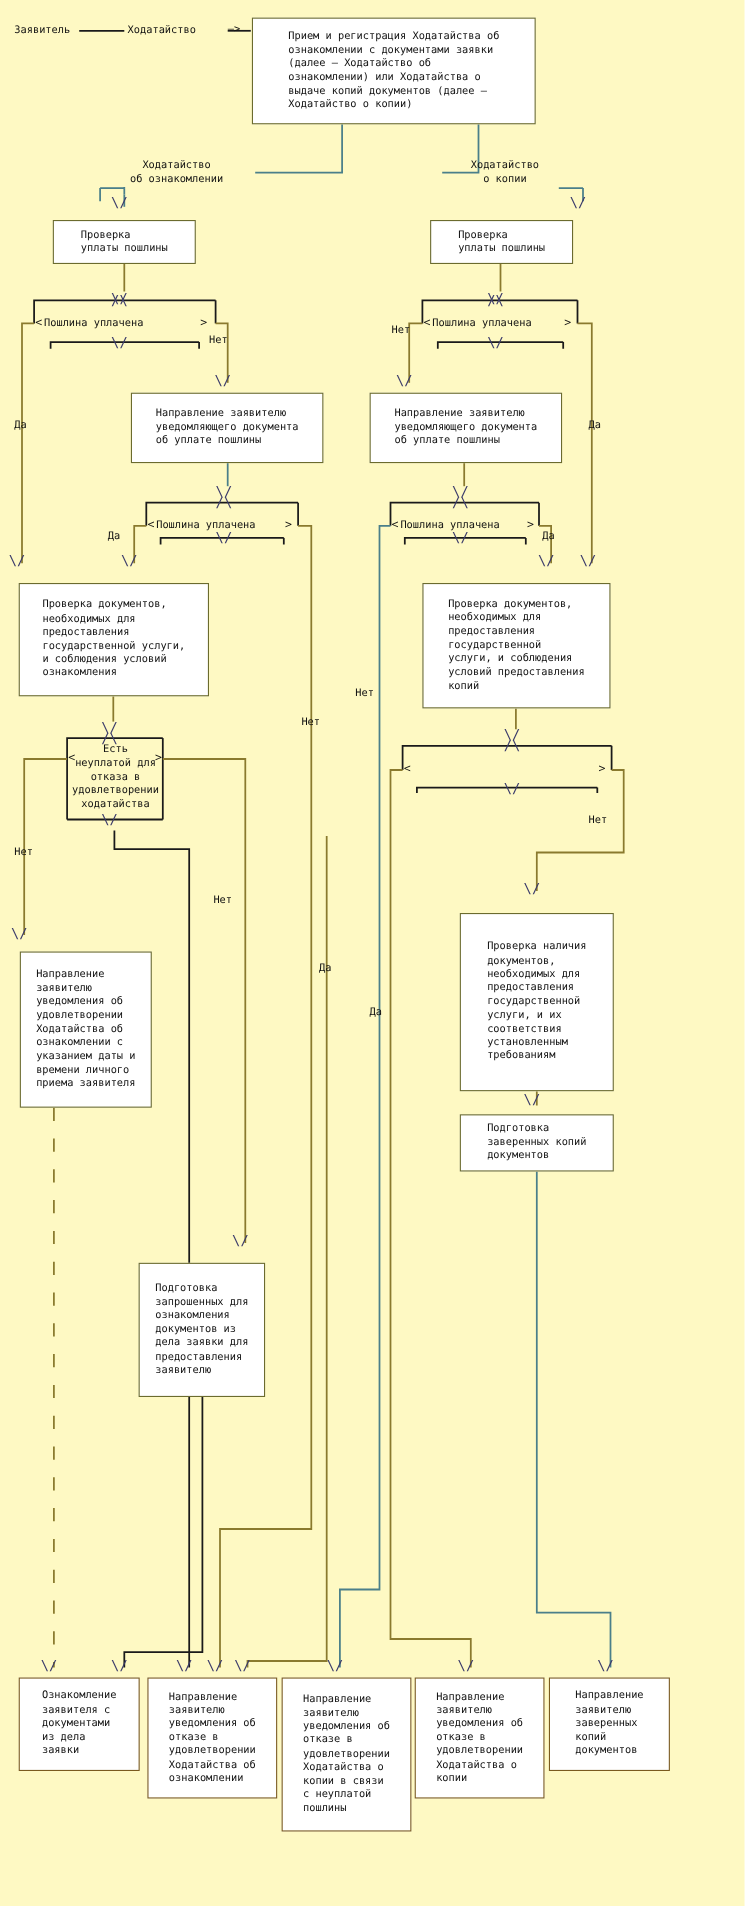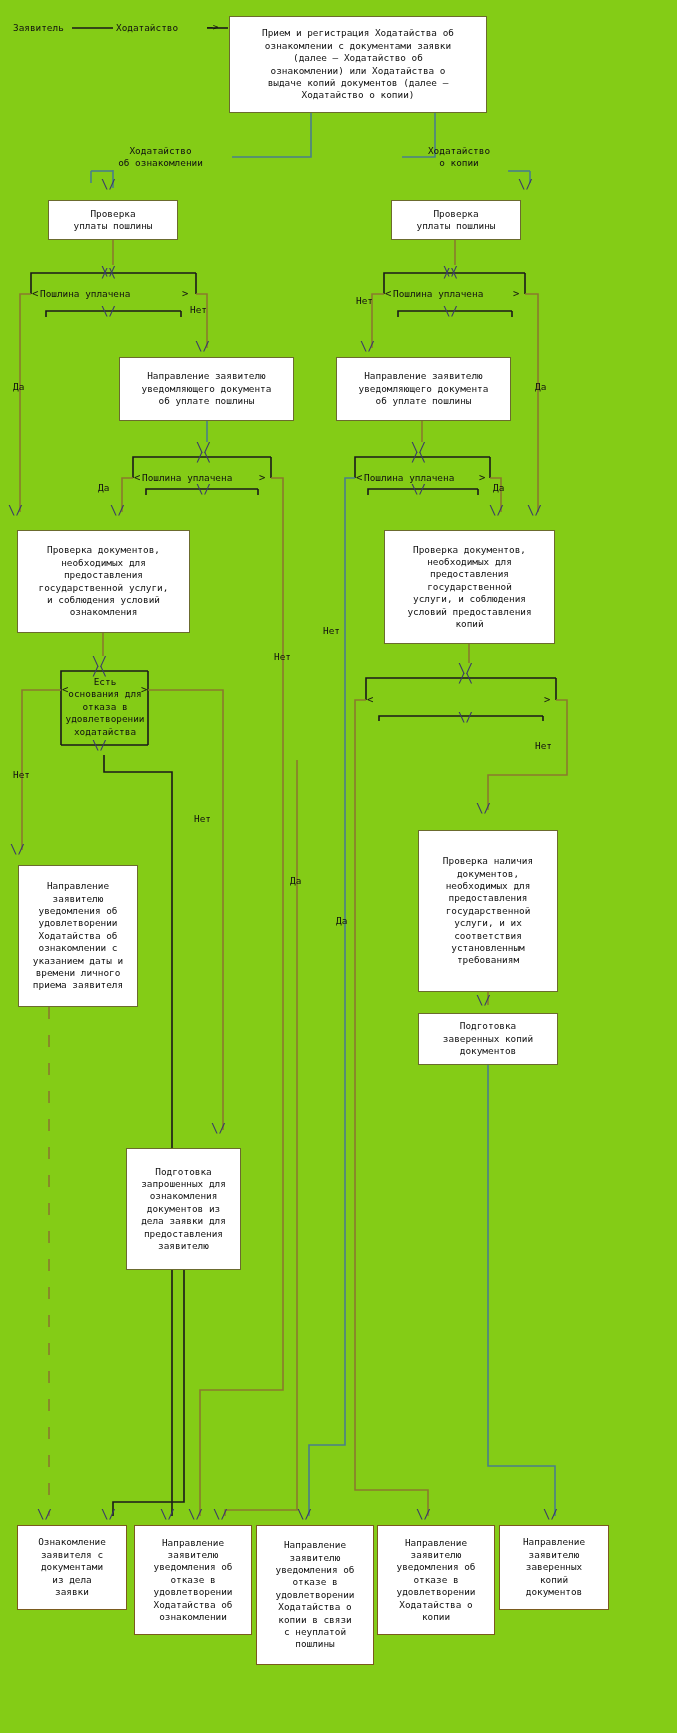--- a/index.html
+++ b/index.html
@@ -4,42 +4,41 @@
 <style>
   html, body {
     margin: 0;
     padding: 0;
     background: #ffffff;
   }
   #page {
     position: relative;
     width: 677px;
     height: 1733px;
-    background: #84cc16;
+    background: #fef9c3;
     font-family: "DejaVu Sans Mono", "Liberation Mono", monospace;
     overflow: hidden;
   }
   svg.wires {
     position: absolute;
     left: 0;
     top: 0;
     width: 677px;
     height: 1733px;
     pointer-events: none;
   }
   .node {
     position: absolute;
     box-sizing: border-box;
     border: 1px solid #6b6b2e;
     background: #ffffff;
     color: #111111;
     font-family: "DejaVu Sans Mono", "Liberation Mono", monospace;
     font-size: 9.4px;
     line-height: 12.4px;
-    text-align: center;
     display: flex;
     align-items: center;
     justify-content: center;
     padding: 2px 3px;
     white-space: pre-line;
     letter-spacing: 0px;
   }
   .node.term { border-color: #7a5a1e; }
   .plain {
     position: absolute;
@@ -273,21 +272,21 @@
 необходимых для
 предоставления
 государственной
 услуги, и соблюдения
 условий предоставления
 копий</div>
 
   <div class="arw" style="left:92px; top:655px;">\/</div>
   <div class="dslash" style="left:92px; top:665px;">/\</div>
   <div class="dlabel" style="left:62px; top:676px; width:86px;">Есть
-основания для
+неуплатой для
 отказа в
 удовлетворении
 ходатайства</div>
   <div class="angle" style="left:62px; top:684px;">&lt;</div>
   <div class="angle" style="left:141px; top:684px;">&gt;</div>
   <div class="dslash" style="left:92px; top:739px;">\/</div>
   <div class="edgelab" style="left:13px; top:769px;">Нет</div>
   <div class="edgelab" style="left:194px; top:813px;">Нет</div>
   <div class="arw" style="left:10px; top:843px;">\/</div>
 

